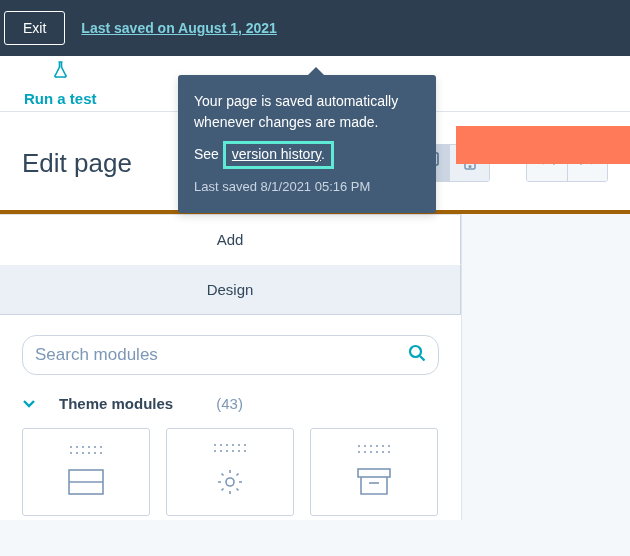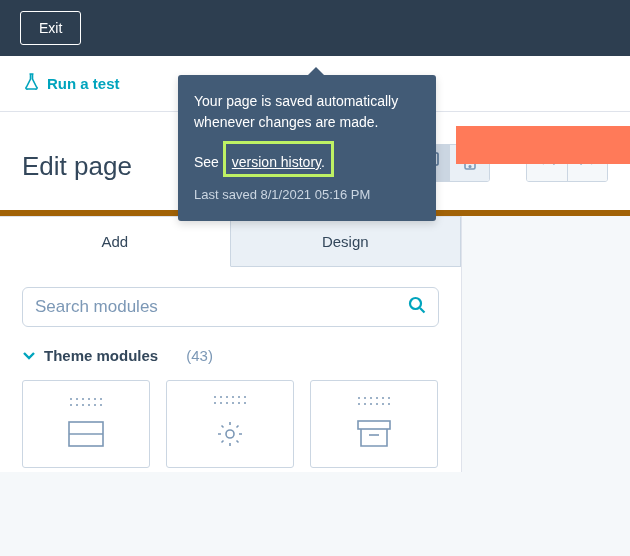--- a/index.html
+++ b/index.html
@@ -9,21 +9,21 @@
       height: 556px;
       overflow: hidden;
       background: #f5f8fa;
       color: #33475b;
     }
     .topbar {
       background: #2d3e50;
       height: 56px;
       display: flex;
       align-items: center;
-      padding: 0 20px;
+      padding: 0 4px;
       gap: 16px;
     }
     .btn-outline {
       background: transparent;
       border: 1px solid #fff;
       color: #fff;
       border-radius: 3px;
       padding: 8px 18px;
       font-size: 14px;
       cursor: pointer;
@@ -54,103 +54,104 @@
       content: "";
       position: absolute;
       top: -8px;
       left: 130px;
       border-left: 8px solid transparent;
       border-right: 8px solid transparent;
       border-bottom: 8px solid #425b76;
     }
     .vh-highlight {
       display: inline-block;
-      border: 3px solid #bef264;
-      padding: 8px 6px 1px 6px;
+      border: 3px solid #5eead4;
+      padding: 0 6px 1px 6px;
     }
     .vh-link { text-decoration: underline; cursor: pointer; }
     .last-saved { margin-top: 8px; color: #cbd6e2; font-size: 13px; }
     .tooltip p + p { margin-top: 8px; }
     .runtest {
       height: 56px;
       display: flex;
       align-items: center;
       padding: 0 24px;
       background: #fff;
       border-bottom: 1px solid #dfe3eb;
     }
-    .runtest-link { color: #00a4bd; font-weight: 700; font-size: 15px; display: flex; align-items: center; gap: 8px; cursor: pointer; }
+    .runtest-link { color: #00a4bd; font-weight: 700; font-size: 15px; display: flex; align-items: center; gap: 8px; cursor: pointer; flex-direction: column; }
     .orange-strip {
       position: absolute; top: 126px; right: 0; width: 174px; height: 38px;
       background: #ff7a59;
     }
     .editpage-row {
-      display: flex; align-items: flex-end;
+      display: flex; align-items: center;
       padding: 32px 22px 28px 22px;
       background: #fff;
-      border-bottom: 6px solid #a16207;
+      border-bottom: 4px solid #a16207;
       gap: 36px;
     }
     .editpage-title { font-size: 26px; color: #33475b; font-weight: 400; }
     .device-toggle, .undo-redo {
       display: flex; border: 1px solid #cbd6e2; border-radius: 3px; overflow: hidden;
     }
     .device-btn, .ur-btn {
       width: 40px; height: 36px;
       display: flex; align-items: center; justify-content: center;
       background: #eaf0f6; color: #7c98b6; cursor: pointer;
     }
     .device-btn + .device-btn, .ur-btn + .ur-btn { border-left: 1px solid #cbd6e2; }
     .device-btn.active { background: #cbd6e2; color: #516f90; }
     .ur-btn { background: #f5f8fa; color: #b0c1d4; }
     .spacer { flex: 1; }
     .sidepanel {
       width: 462px; background: #fff; border-right: 1px solid #dfe3eb;
       border-top: 1px solid #dfe3eb;
     }
-    .tabs { display: flex; }
+    .tabs { display: flex; flex-direction: column; }
     .tab {
       flex: 1; text-align: center; padding: 16px 0;
       font-size: 15px; color: #33475b; cursor: pointer;
       background: #eaf0f6; border: 1px solid #cbd6e2; border-top: none;
     }
     .tab:first-child { background: #fff; border-left: none; border-bottom-color: #fff; border-right-color: #cbd6e2; font-weight: 400; }
     .tab + .tab { border-left: none; }
     .search-wrap { padding: 20px 22px 8px 22px; }
     .search {
       display: flex; align-items: center;
-      border: 1px solid #cbd6e2; border-radius: 6px;
+      border: 1px solid #cbd6e2; border-radius: 14px;
       padding: 8px 12px; background: #fff;
     }
     .search input {
       flex: 1; border: none; outline: none; font-size: 17px; color: #33475b;
       background: transparent;
     }
     .search input::placeholder { color: #7c98b6; }
     .search-icon { color: #00a4bd; }
     .section-head {
-      display: flex; align-items: center; gap: 8px;
+      display: flex; align-items: center; gap: 23px;
       padding: 12px 22px; font-weight: 700; font-size: 15px;
     }
     .chev { color: #00a4bd; }
     .count { font-weight: 400; color: #7c98b6; margin-left: 20px; }
     .cards { display: flex; gap: 16px; padding: 4px 22px; }
     .card {
       width: 128px; height: 88px; border: 1px solid #cbd6e2; border-radius: 3px;
       background: #fff; display: flex; flex-direction: column; align-items: center; justify-content: center;
       color: #7c98b6; cursor: grab;
     }
     .drag-dots { display: grid; grid-template-columns: repeat(6,3px); grid-template-rows: repeat(2,3px); gap: 3px; margin-bottom: 14px; }
     .drag-dots i { width: 2px; height: 2px; background: #7c98b6; border-radius: 50%; display: block; }
   </style>
 </head>
 <body>
 
 <div class="topbar">
   <button class="btn-outline">Exit</button>
+  <a class="saved-link">Last saved on August 1, 2021</a>
 </div>
 
 <div class="tooltip">
   <p>Your page is saved automatically whenever changes are made.</p>
   <p>
     <span>See</span>
     <span class="vh-highlight">
       <span class="vh-link">version history</span><span>.</span>
     </span>
   </p>

